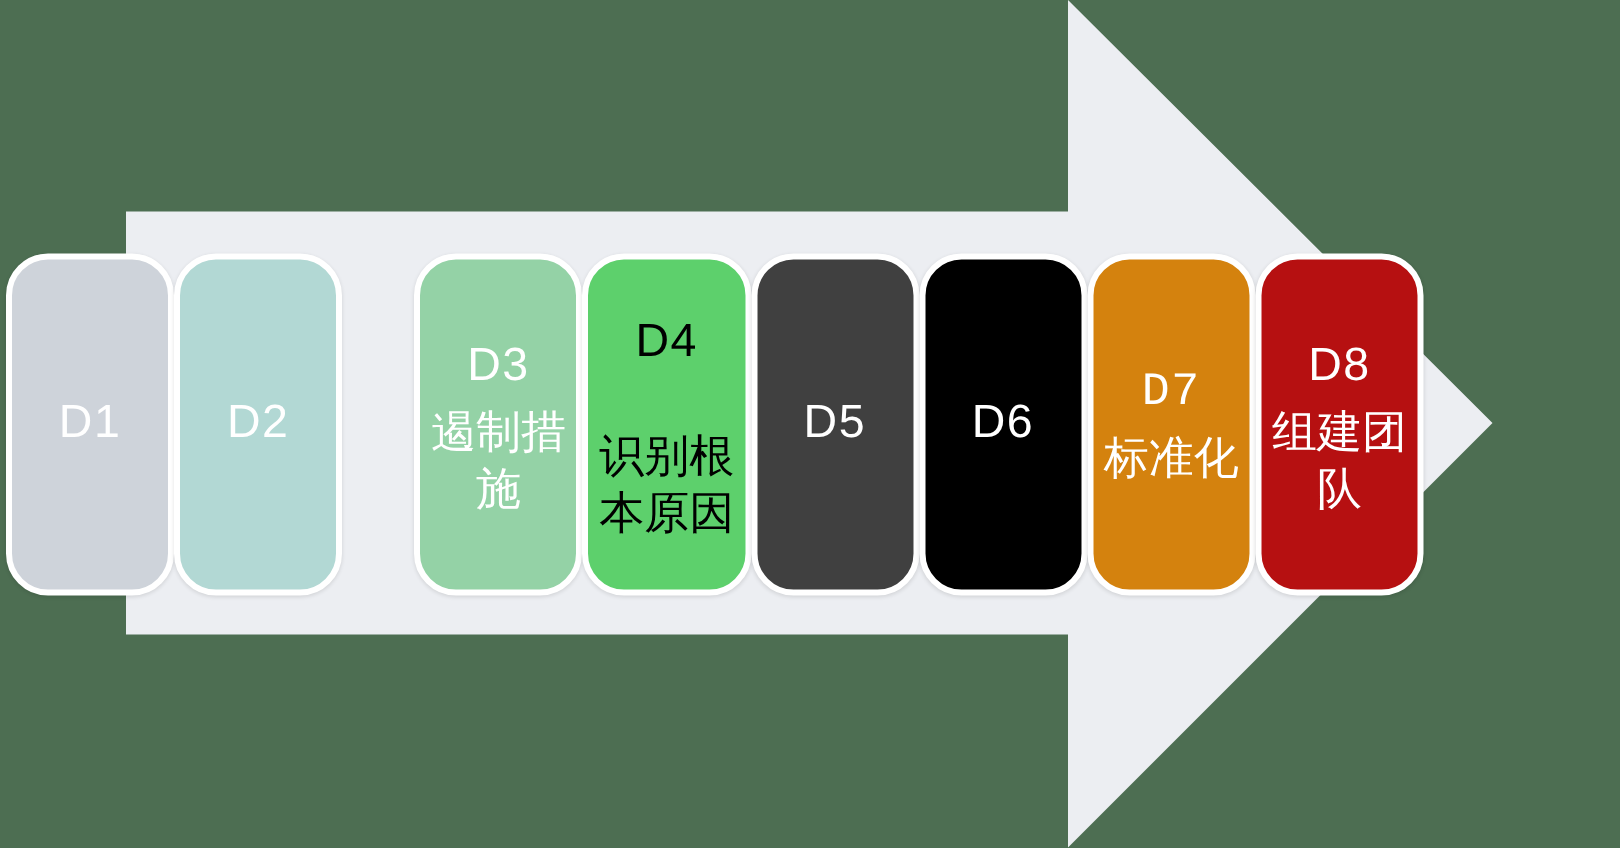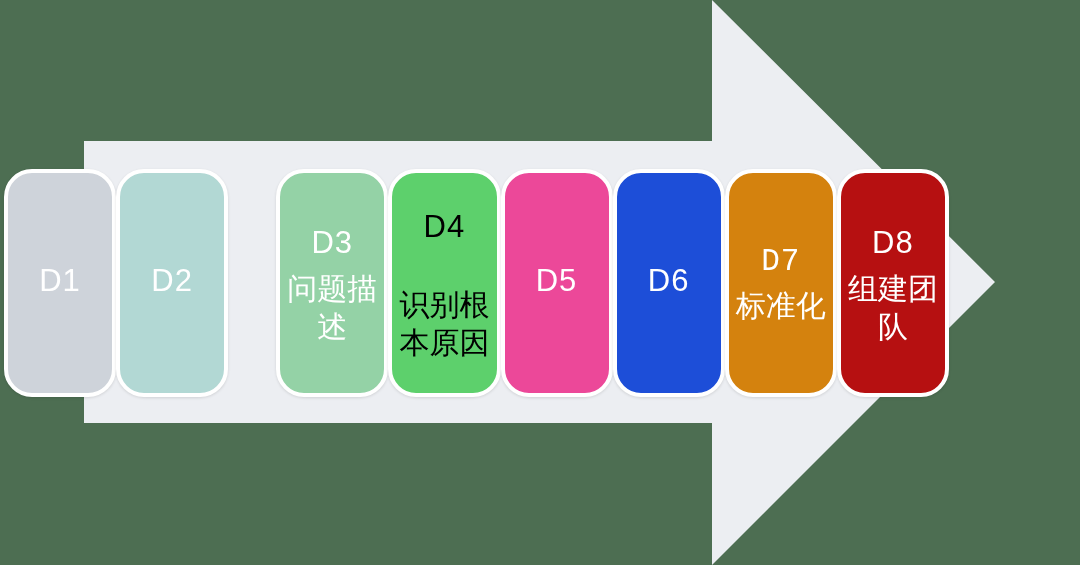--- a/index.html
+++ b/index.html
@@ -76,33 +76,33 @@
     <div class="step" style="background: rgb(206, 211, 218); color: rgb(255, 255, 255);">
       <div class="step-id">D1</div>
     </div>
 
     <div class="step" style="background: rgb(178, 216, 212); color: rgb(255, 255, 255);">
       <div class="step-id">D2</div>
     </div>
 
     <div class="step" style="background: rgb(148, 210, 166); color: rgb(255, 255, 255); margin-left: 48px;">
       <div class="step-id">D3</div>
-      <div class="step-label">问题描述</div>
+      <div class="step-label">遏制措施</div>
     </div>
 
     <div class="step" style="background: rgb(93, 208, 108); color: #000000; gap: 32px;">
       <div class="step-id">D4</div>
       <div class="step-label">识别根本原因</div>
     </div>
 
-    <div class="step" style="background: #ec4899; color: rgb(255, 255, 255); text-align: right;">
+    <div class="step" style="background: #404040; color: rgb(255, 255, 255); text-align: right;">
       <div class="step-id">D5</div>
     </div>
 
-    <div class="step" style="background: #1d4ed8; color: rgb(255, 255, 255); text-align: center;">
+    <div class="step" style="background: #000000; color: rgb(255, 255, 255); text-align: center;">
       <div class="step-id">D6</div>
     </div>
 
     <div class="step" style="background: rgb(212, 130, 14); color: rgb(255, 255, 255); font-family: Liberation Mono, monospace;">
       <div class="step-id">D7</div>
       <div class="step-label">标准化</div>
     </div>
 
     <div class="step" style="background: rgb(182, 16, 17); color: rgb(255, 255, 255);">
       <div class="step-id">D8</div>

